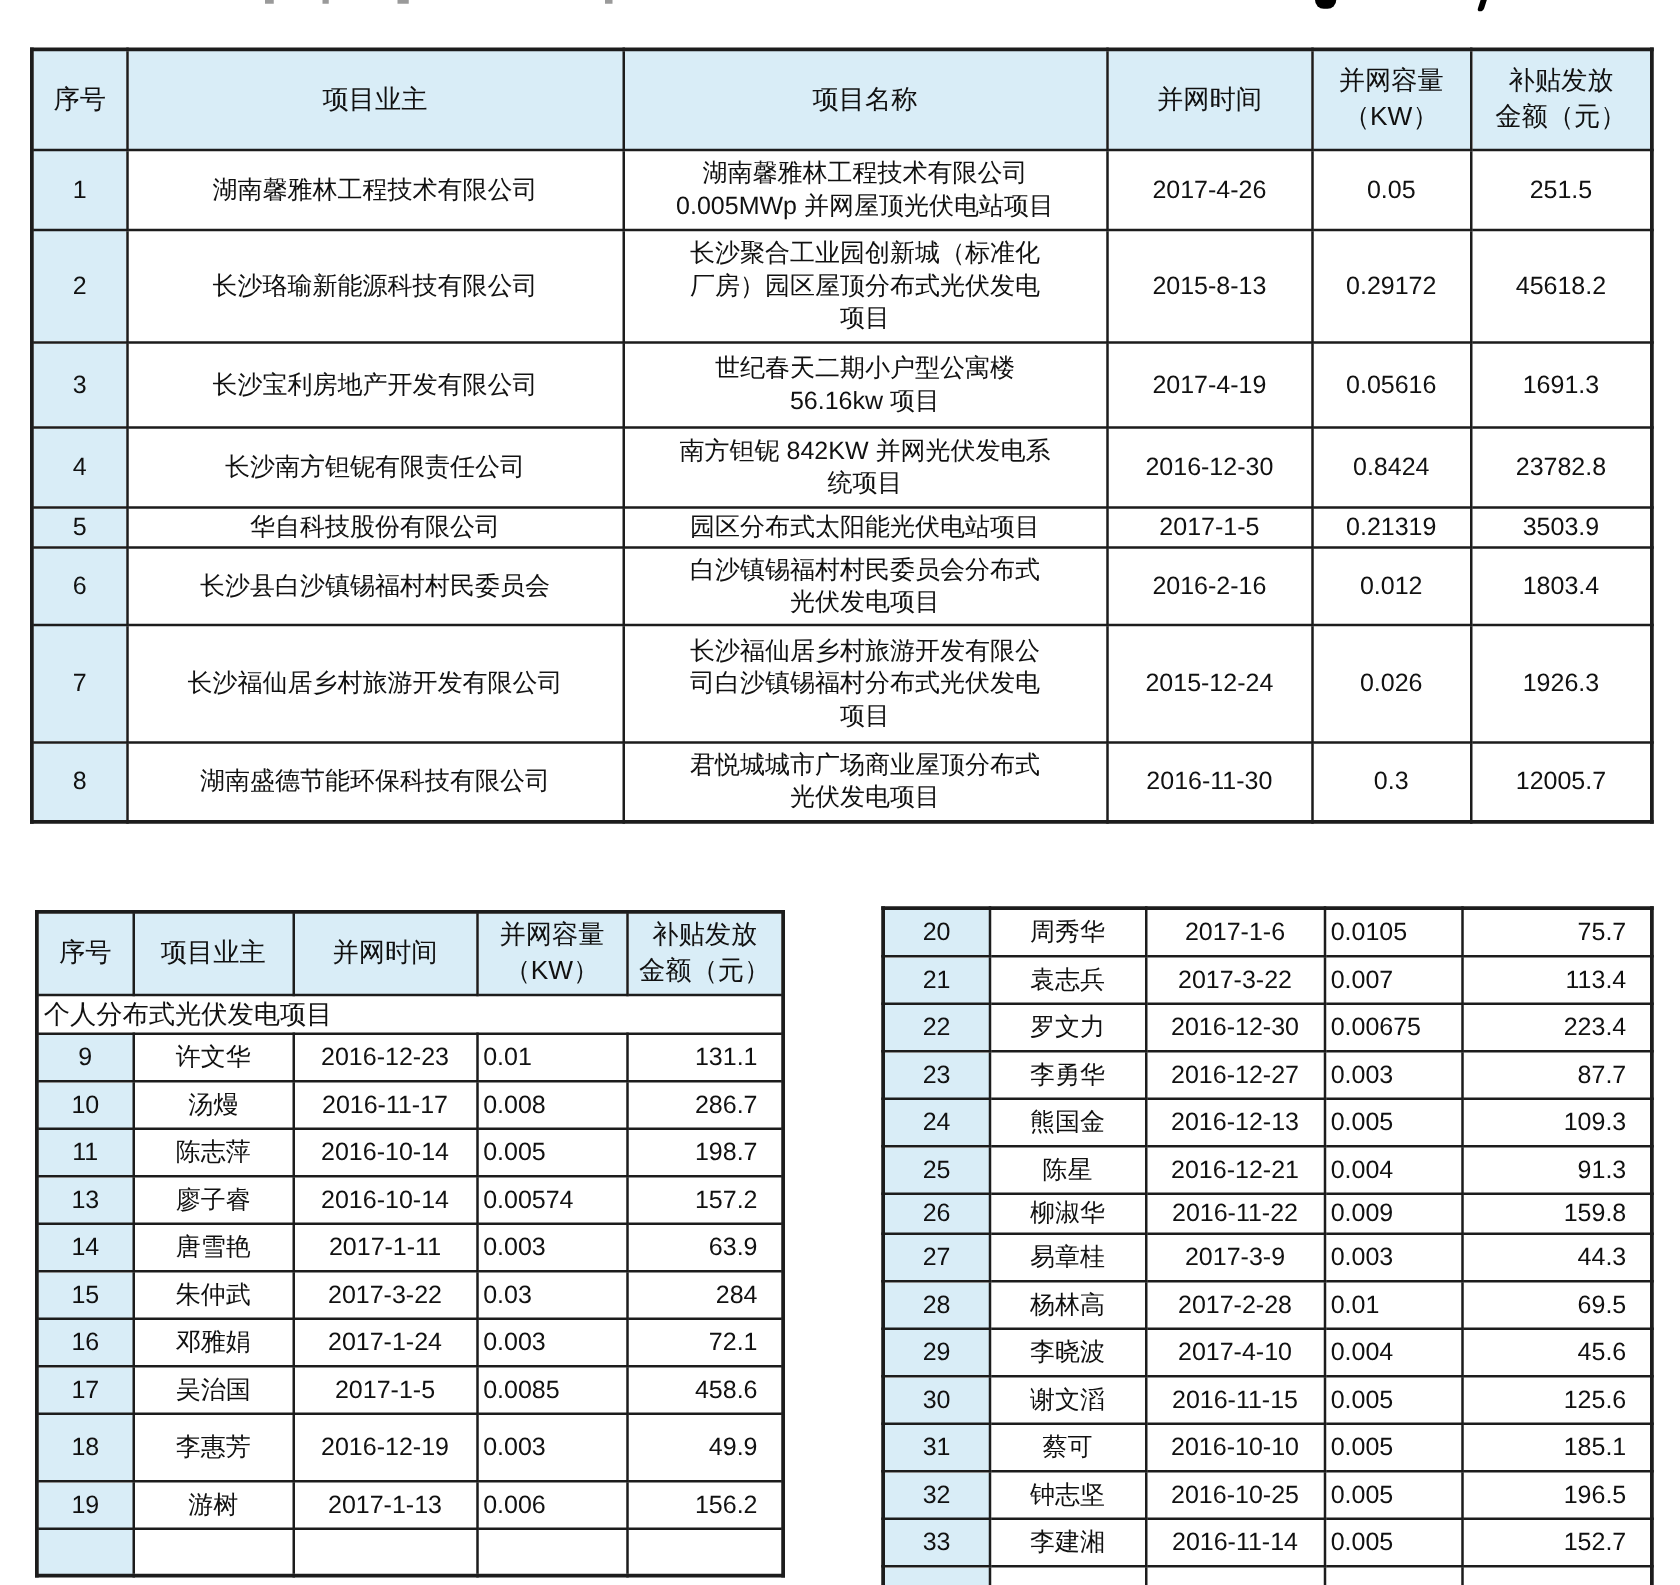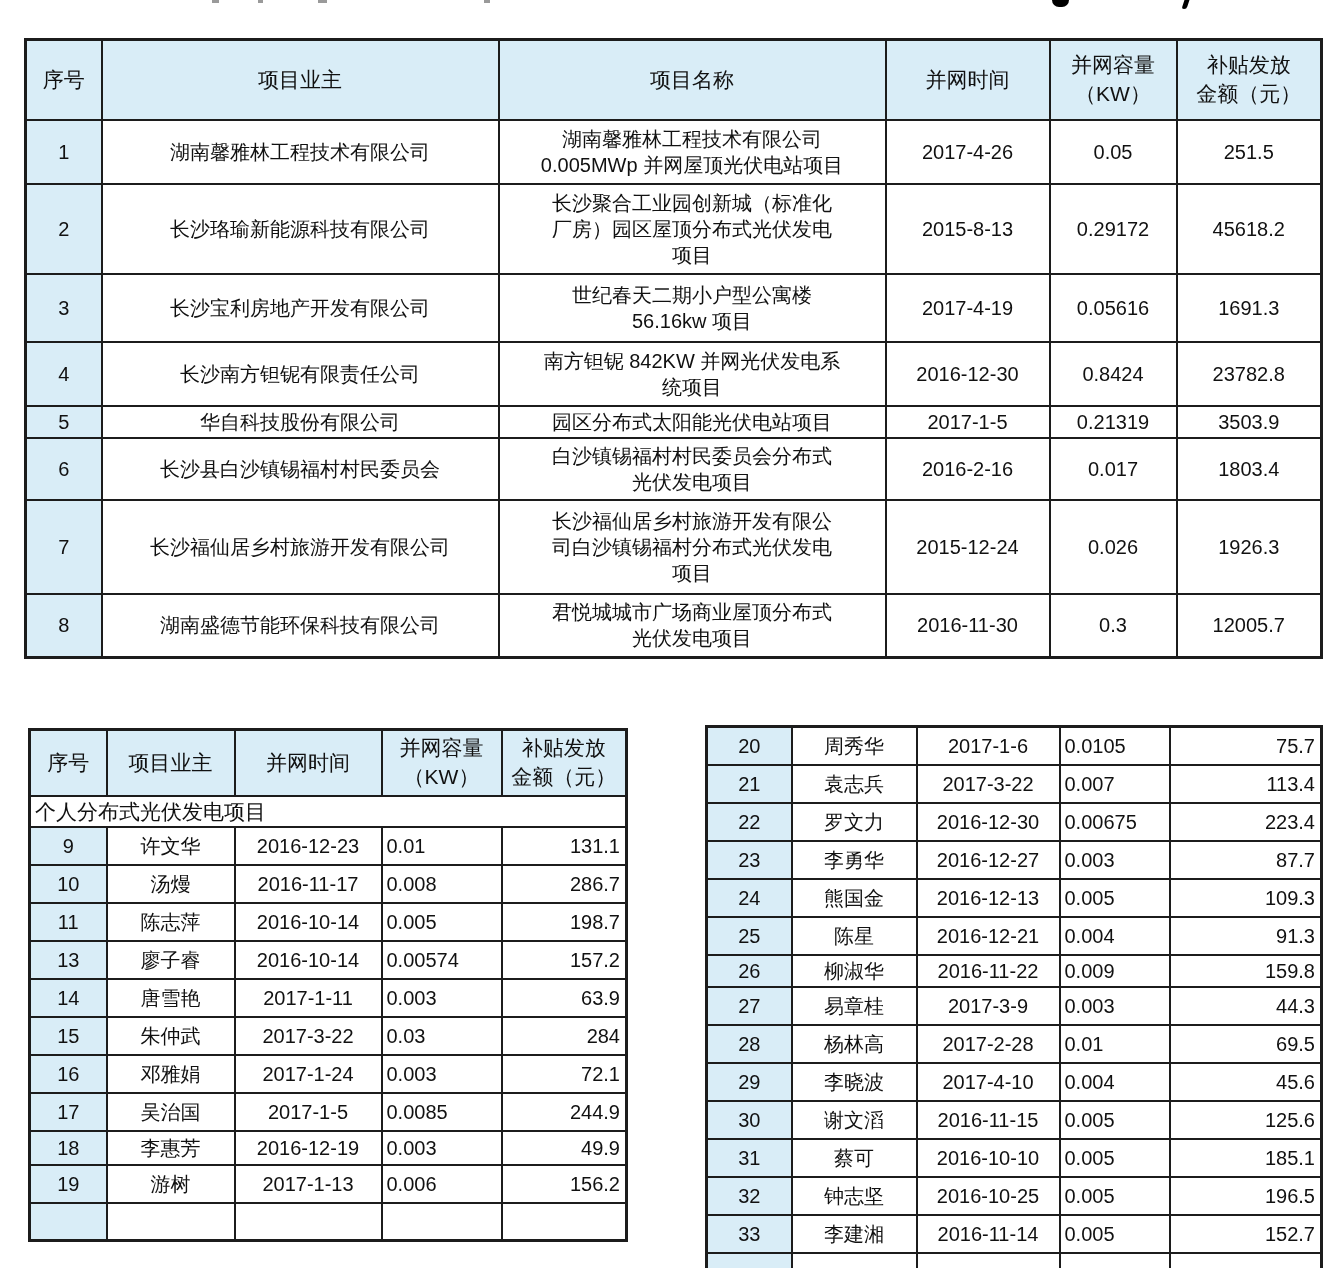--- a/index.html
+++ b/index.html
@@ -17,21 +17,21 @@
 
   table{border-collapse:collapse;table-layout:fixed;position:absolute;background:#fff;border-radius:30px;}
   table, td, th{border:2px solid #1c1c1c;}
   table{border-width:3px;}
   td,th{white-space:pre-line;overflow:hidden;vertical-align:middle;padding:2px 5px;box-sizing:border-box;}
   th{background:#d9edf7;font-weight:normal;font-size:21px;text-align:center;line-height:1.35;}
   td{font-size:20px;text-align:center;line-height:1.3;}
   .idx{background:#d9edf7;}
   .group td{text-align:left;font-size:21px;padding:1px 4px;background:#fff;}
   .cap-l{text-align:left;padding-left:4px;}
-  .amt-r{text-align:right;padding-right:5px;}
+  .amt-r{text-align:right;padding-right:19px;}
 
   .t-top{left:24px;top:38px;width:1296px;}
   .t-left{left:28px;top:728px;width:597px;}
   .t-right{left:705px;top:725px;width:615px;}
 </style>
 </head>
 <body>
 
 <div class="page">
 
@@ -108,21 +108,21 @@
       <td>2017-1-5</td>
       <td>0.21319</td>
       <td>3503.9</td>
     </tr>
     <tr style="height:62px">
       <td class="idx">6</td>
       <td>长沙县白沙镇锡福村村民委员会</td>
       <td>白沙镇锡福村村民委员会分布式
 光伏发电项目</td>
       <td>2016-2-16</td>
-      <td>0.017</td>
+      <td>0.012</td>
       <td>1803.4</td>
     </tr>
     <tr style="height:94px">
       <td class="idx">7</td>
       <td>长沙福仙居乡村旅游开发有限公司</td>
       <td>长沙福仙居乡村旅游开发有限公
 司白沙镇锡福村分布式光伏发电
 项目</td>
       <td>2015-12-24</td>
       <td>0.026</td>
@@ -208,23 +208,23 @@
       <td>邓雅娟</td>
       <td>2017-1-24</td>
       <td class="cap-l">0.003</td>
       <td class="amt-r">72.1</td>
     </tr>
     <tr style="height:38px">
       <td class="idx">17</td>
       <td>吴治国</td>
       <td>2017-1-5</td>
       <td class="cap-l">0.0085</td>
-      <td class="amt-r">244.9</td>
-    </tr>
-    <tr style="height:34px">
+      <td class="amt-r">458.6</td>
+    </tr>
+    <tr style="height:54px">
       <td class="idx">18</td>
       <td>李惠芳</td>
       <td>2016-12-19</td>
       <td class="cap-l">0.003</td>
       <td class="amt-r">49.9</td>
     </tr>
     <tr style="height:38px">
       <td class="idx">19</td>
       <td>游树</td>
       <td>2017-1-13</td>

